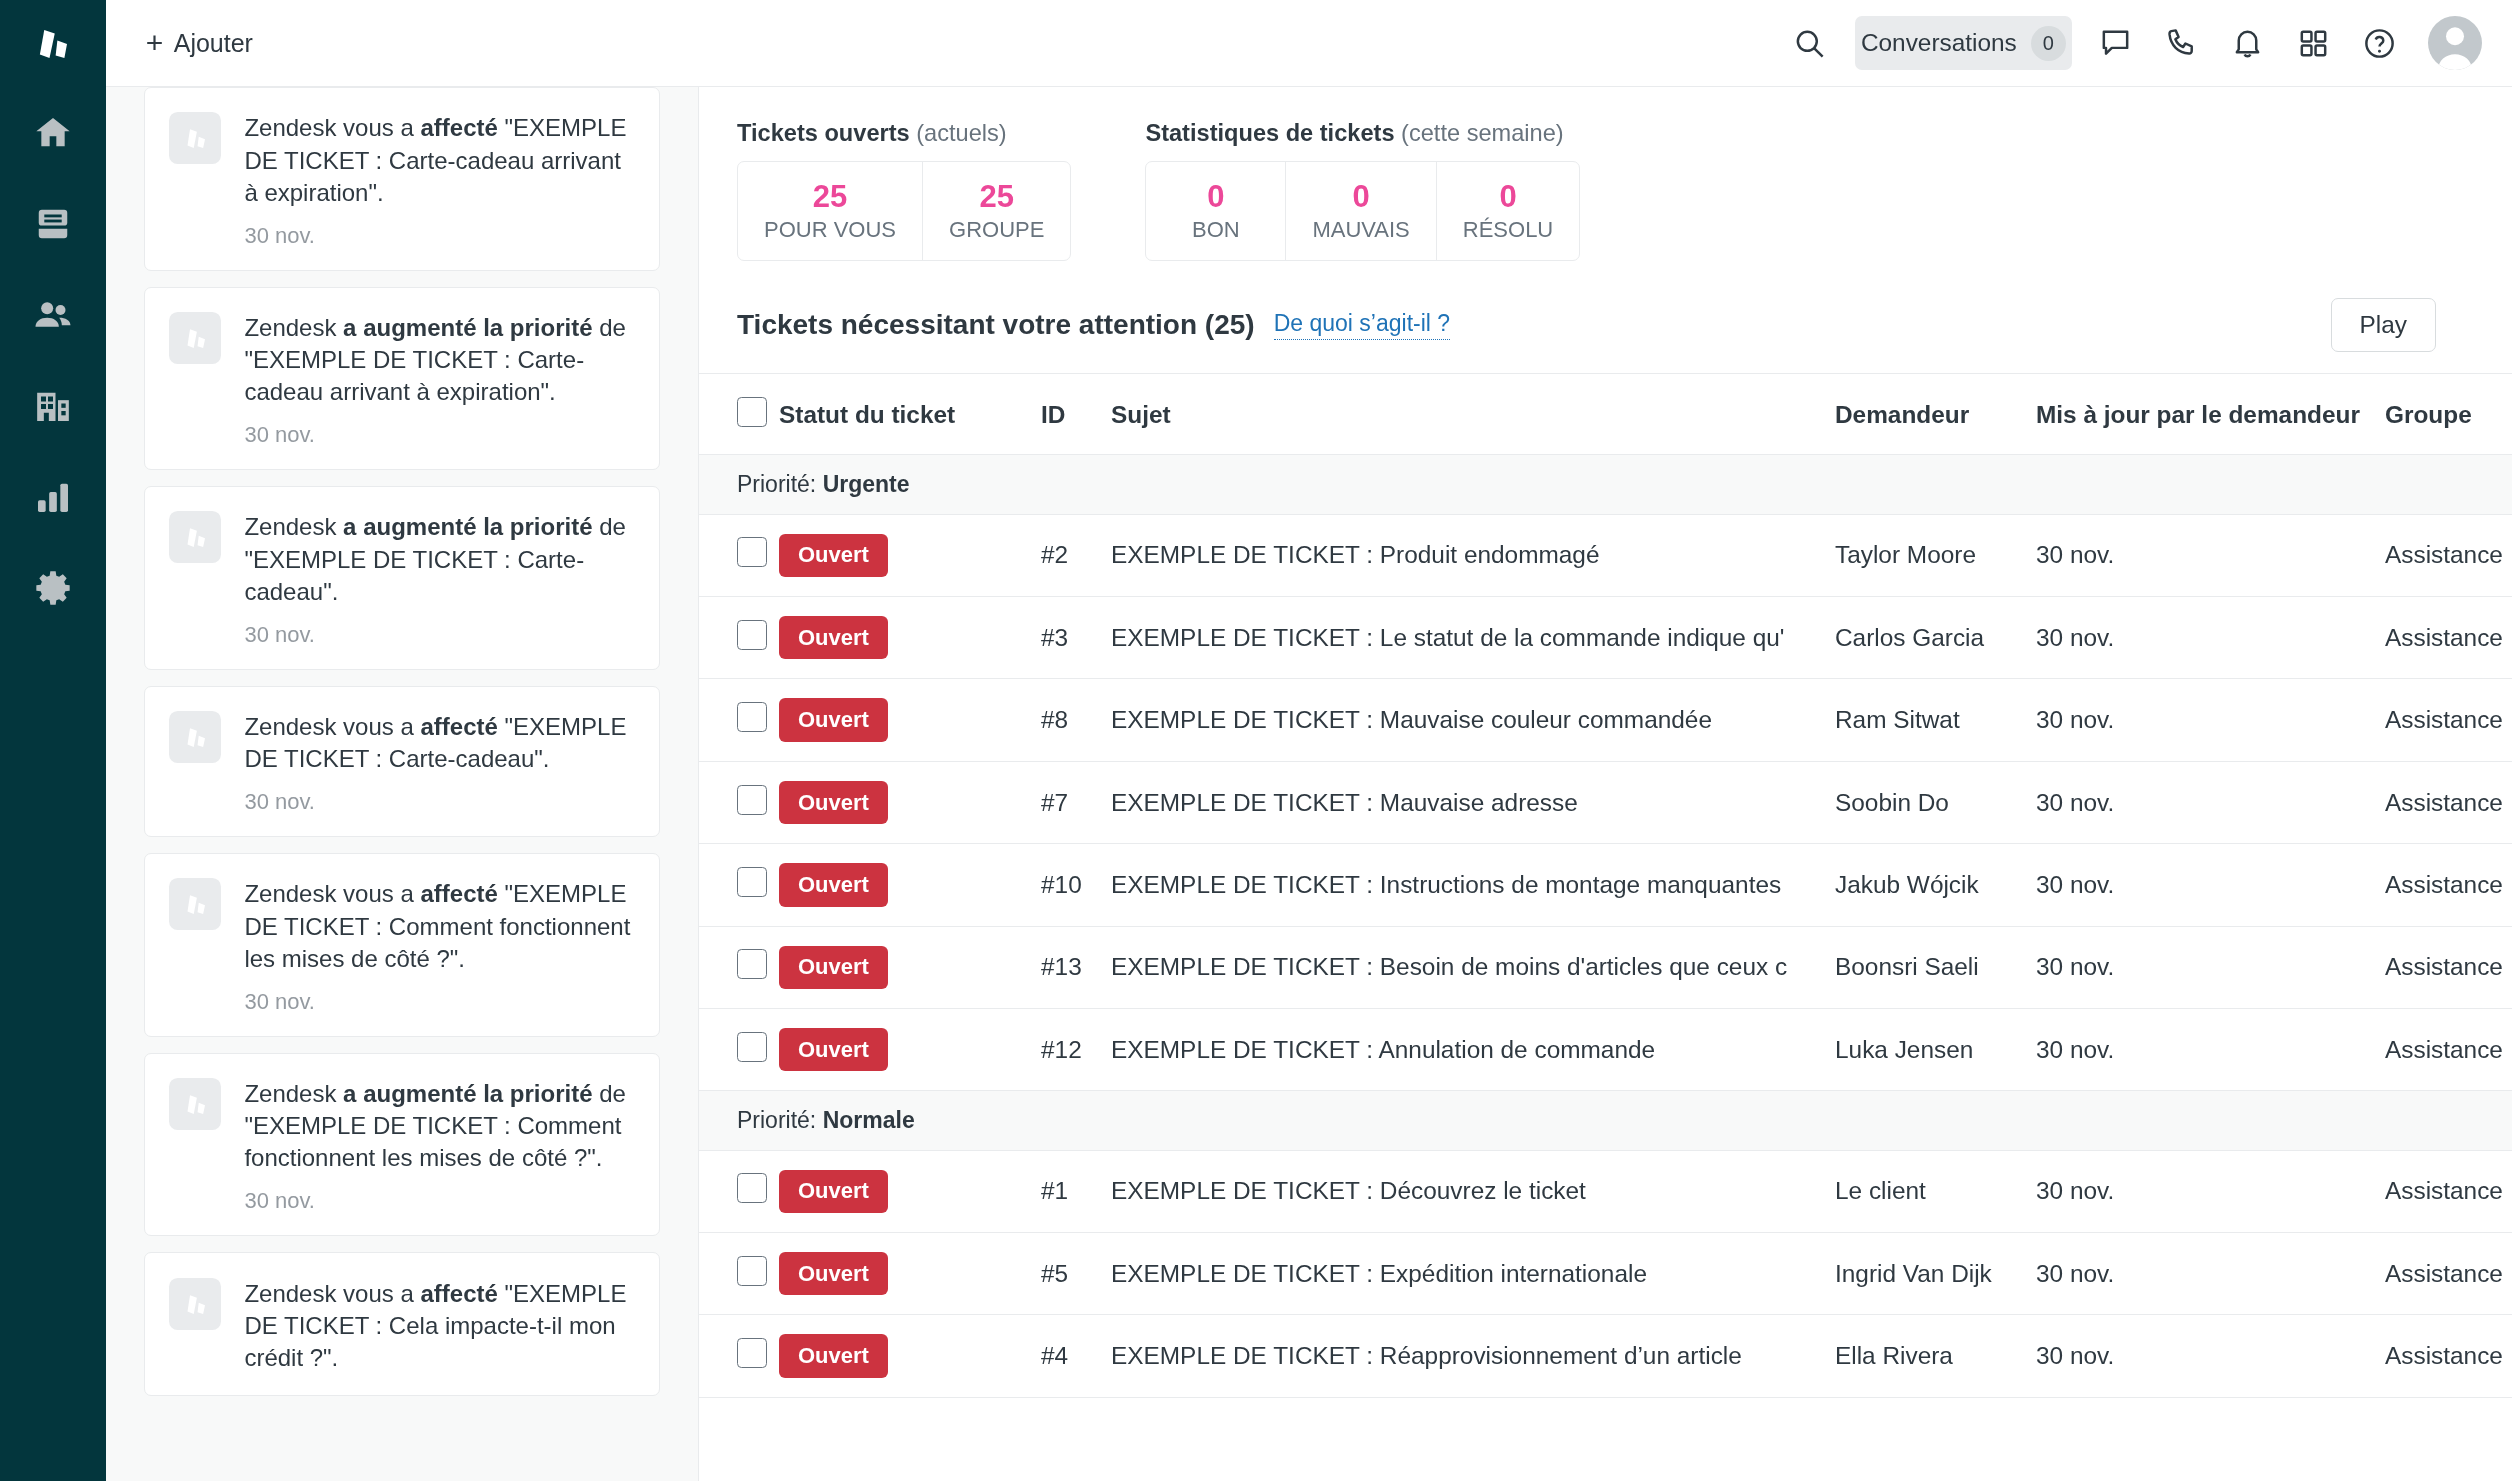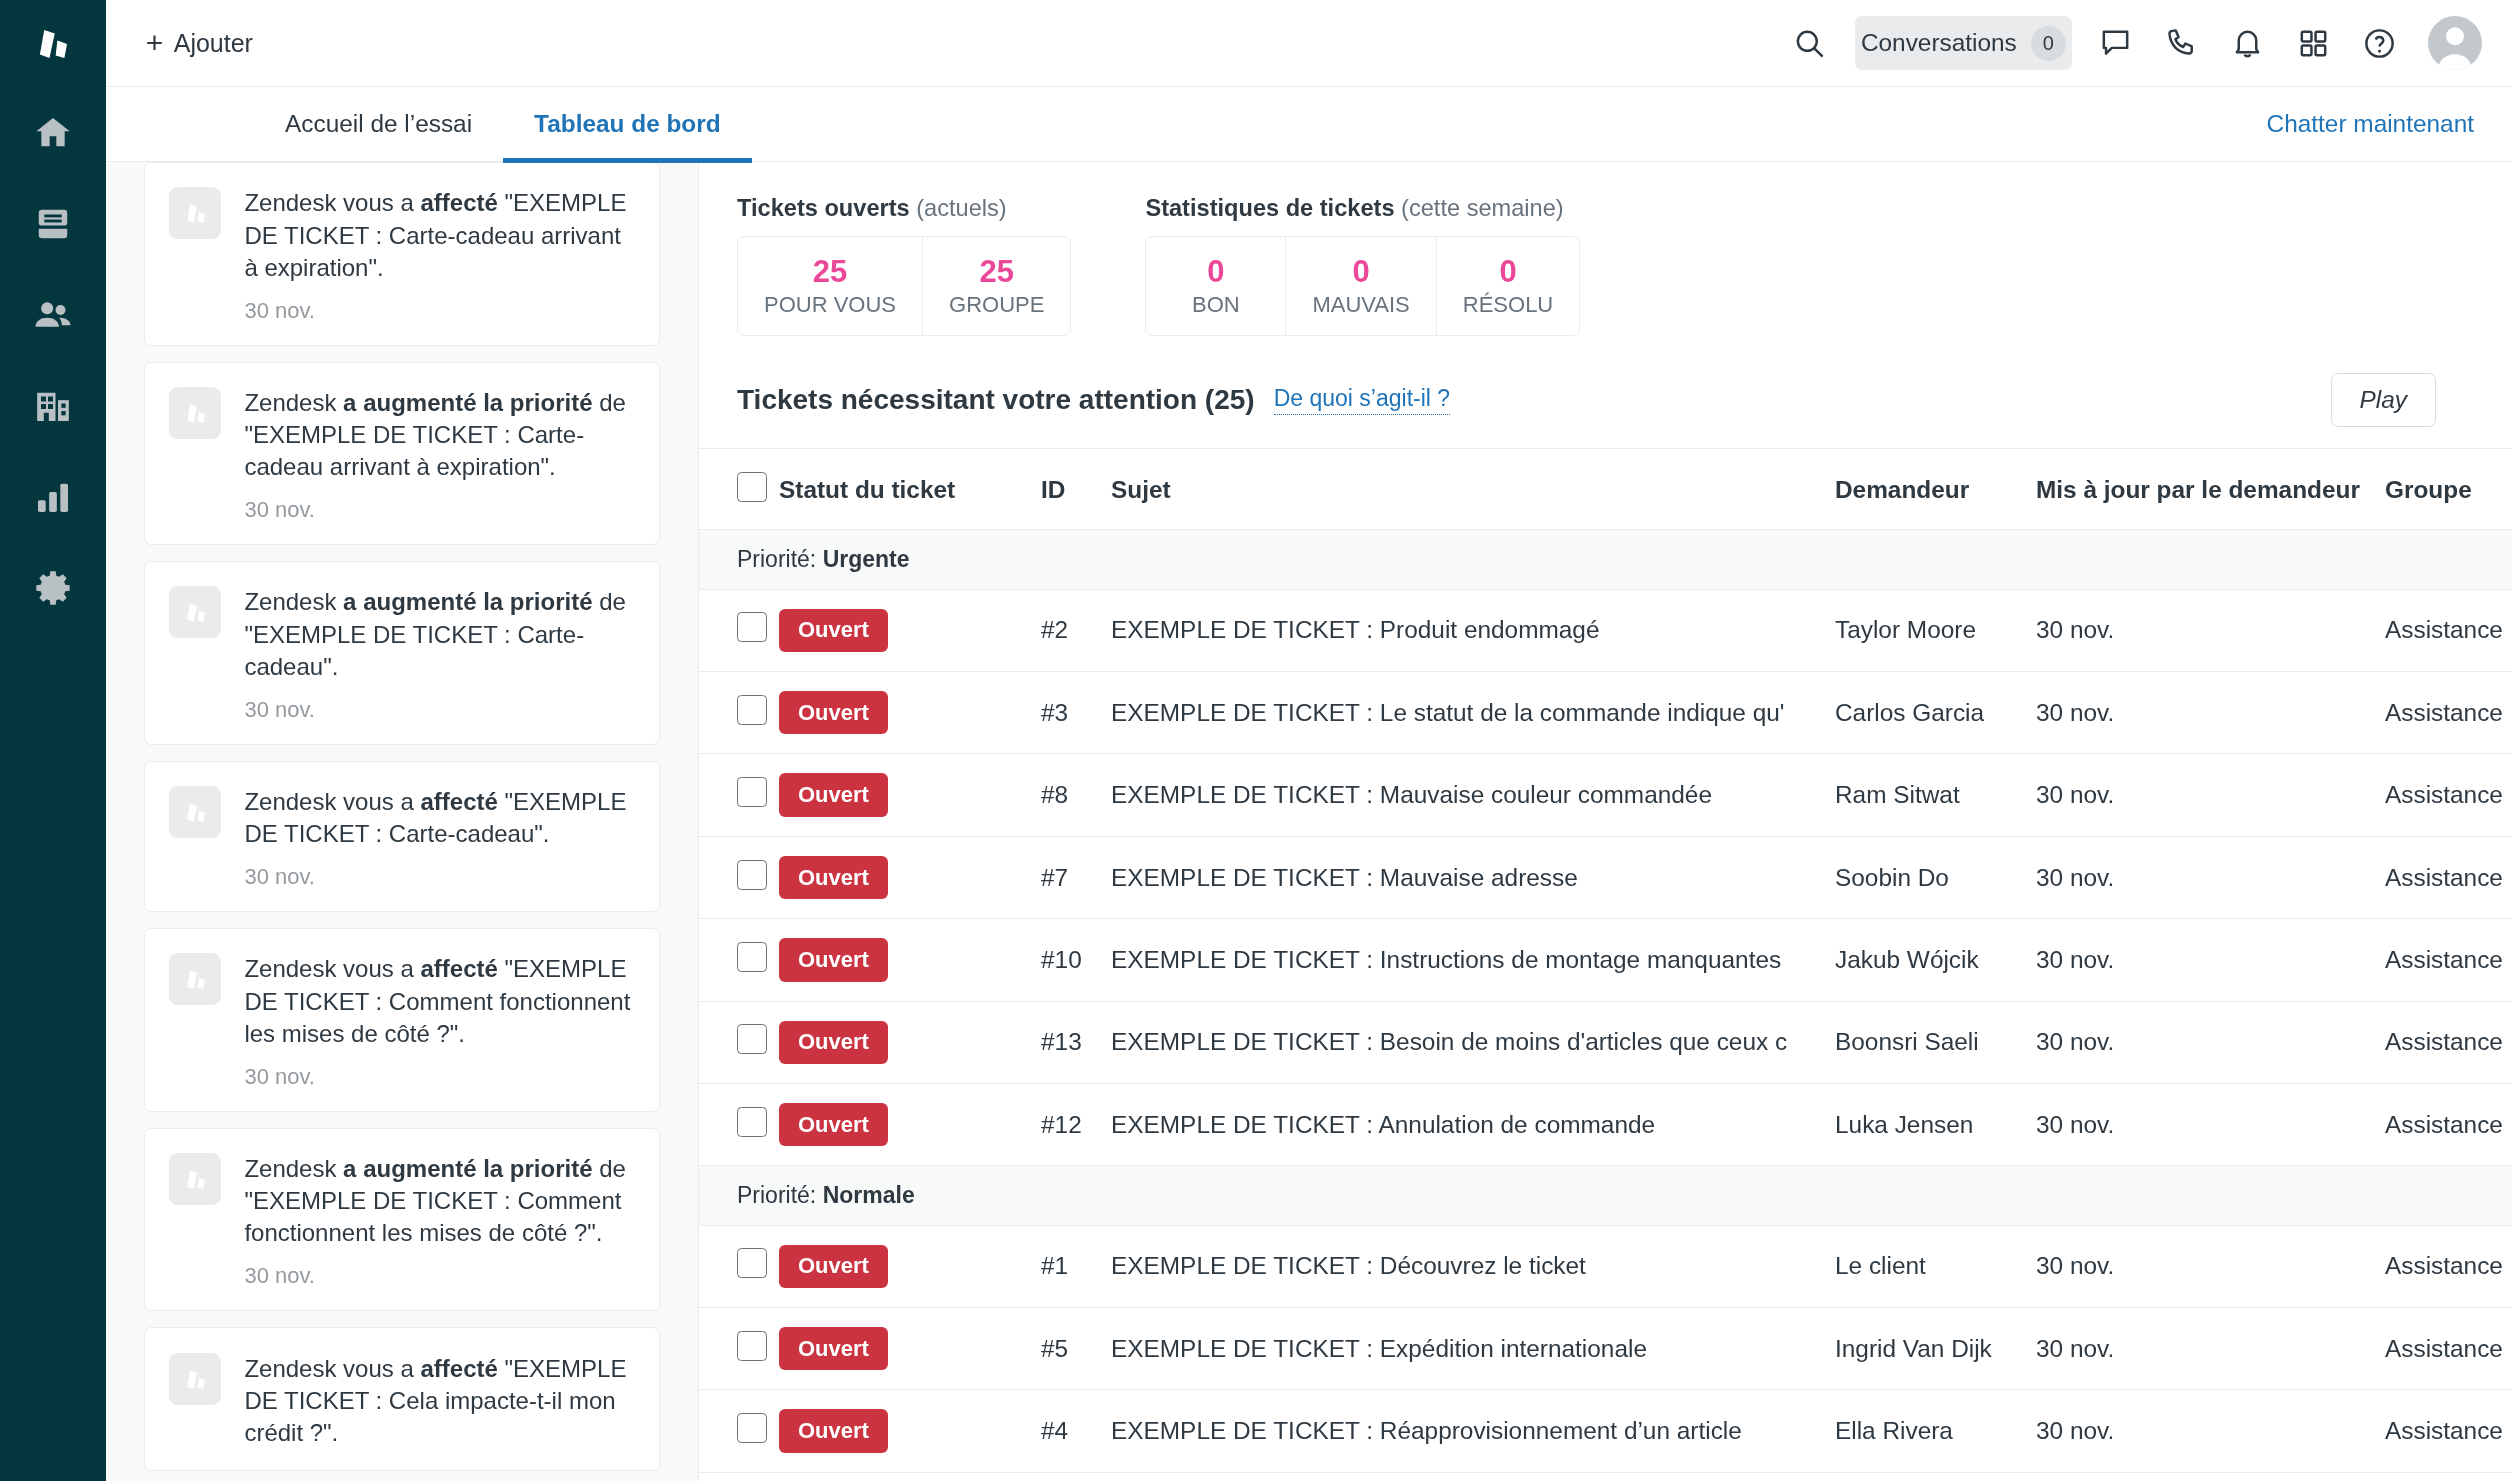--- a/index.html
+++ b/index.html
@@ -163,21 +163,21 @@
   .att-title { font-size: 28px; font-weight: 700; color: #2f3941; }
   .att-link {
     font-size: 23px; color: #1f73b7; margin-left: 19px;
     border-bottom: 1.7px dotted #1f73b7; cursor: pointer; padding-bottom: 1.7px;
   }
   .play-btn {
     margin-left: auto; margin-right: 38px;
     border: 1.7px solid #d8dcde; border-radius: 7px;
     background: #fff; color: #2f3941;
     font-size: 24.4px; padding: 12.2px 28px;
-    font-family: inherit; cursor: pointer; font-style: italic;
+    font-family: inherit; cursor: pointer;
   }
 
   
   .tablewrap { border-top: 1.7px solid #e9ebed; }
   table.tickets { width: 100%; border-collapse: collapse; table-layout: fixed; }
   table.tickets th, table.tickets td { text-align: left; vertical-align: middle; }
   .col-chk    { width: 80px; }
   .col-status { width: 262px; }
   .col-id     { width: 70px; }
   .col-subj   { width: 724px; }
@@ -346,25 +346,20 @@
         </div>
         <div class="avatar-btn">
           <svg width="54" height="54" viewBox="0 0 24 24" fill="#ffffff">
               <circle cx="12" cy="9" r="4"></circle>
               <path d="M4.5 24c0-4.2 3.4-7 7.5-7s7.5 2.8 7.5 7z"></path>
             </svg>
         </div>
       </div>
     </div>
 
-    <div class="tabstrip">
-      <div class="tab">Accueil de l’essai</div>
-      <div class="tab active">Tableau de bord</div>
-      <div class="chat-now">Chatter maintenant</div>
-    </div>
 
     <div class="body">
 
       <div class="updates">
         <div id="update-cards">
             <div class="ucard">
               <div class="ucard-avatar">
                 <svg width="30" height="30" viewBox="0 0 48 48">
                   <polygon points="16,10 27,14 22,40 12,36" fill="#ffffff"></polygon>
                   <polygon points="30,22 40,26 37,40 28,37" fill="#ffffff"></polygon>

